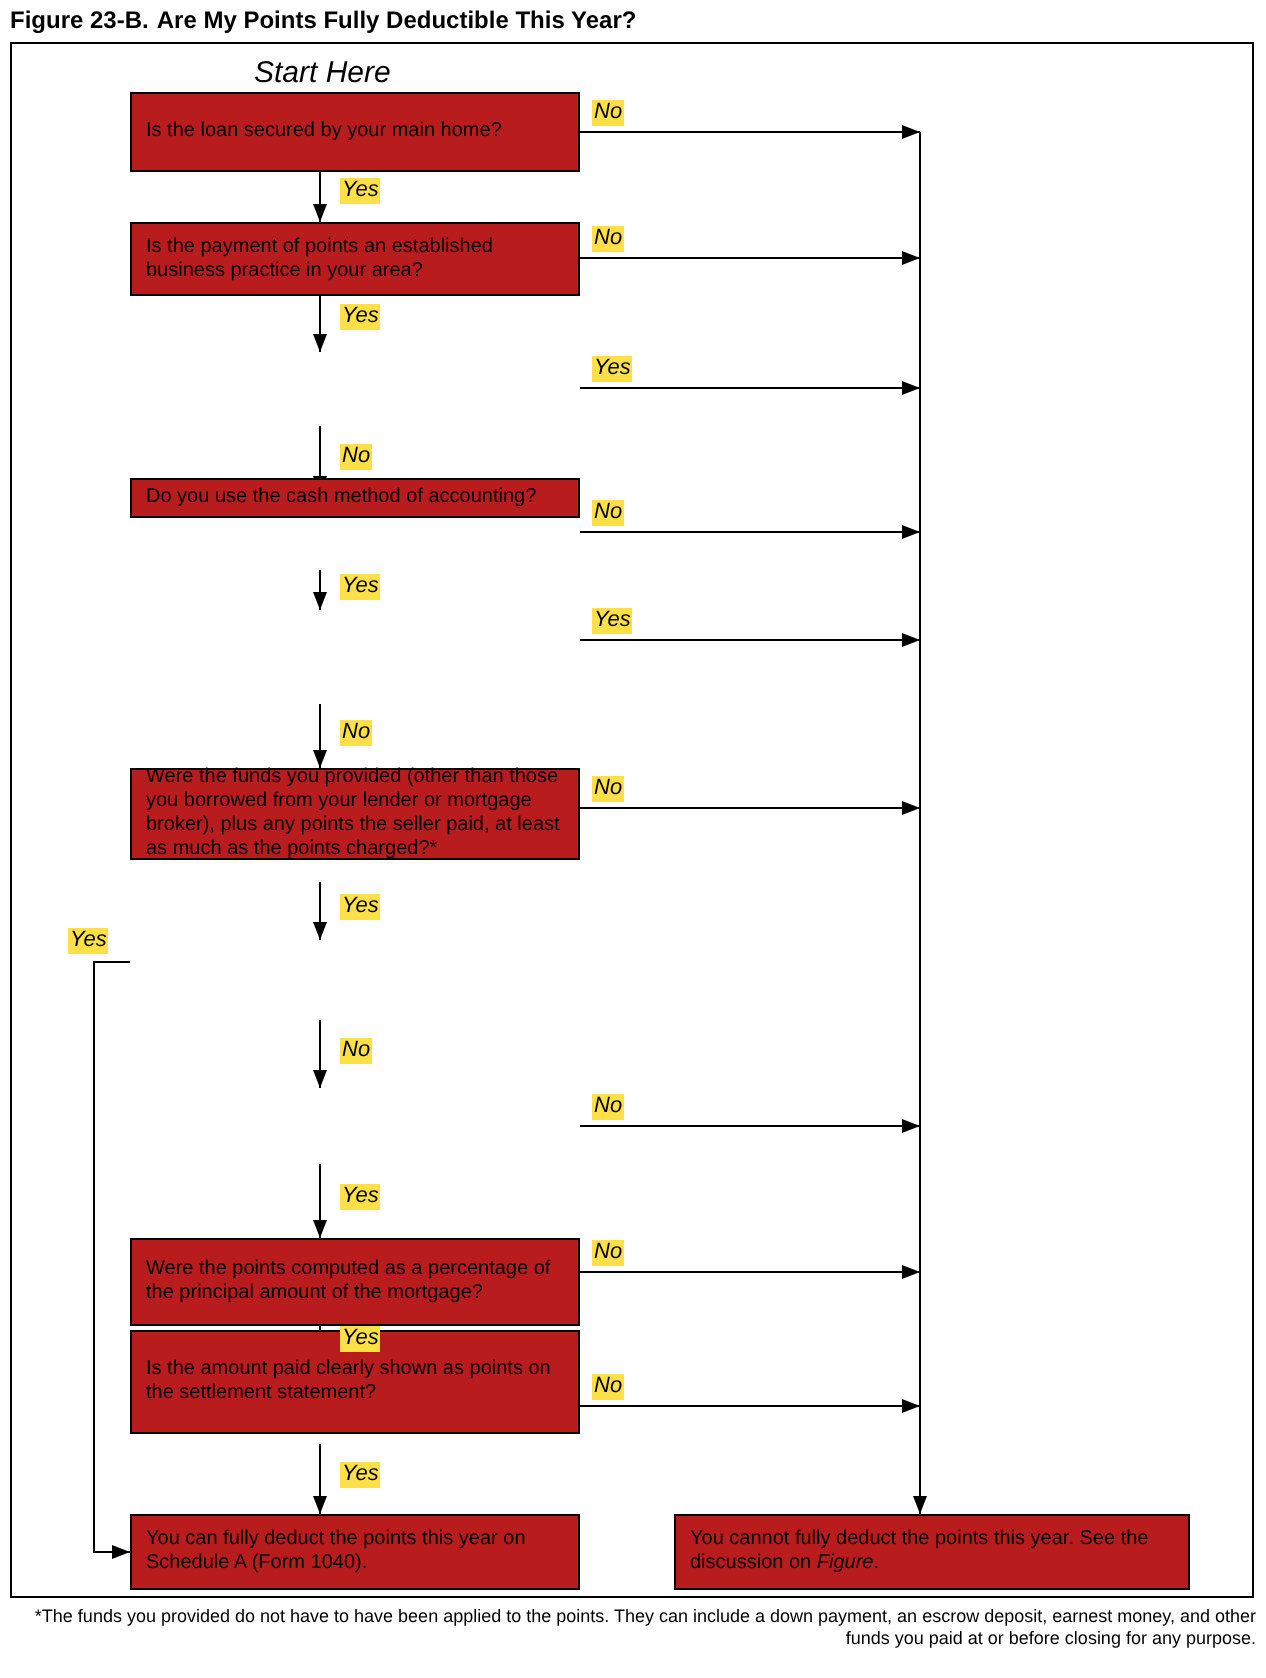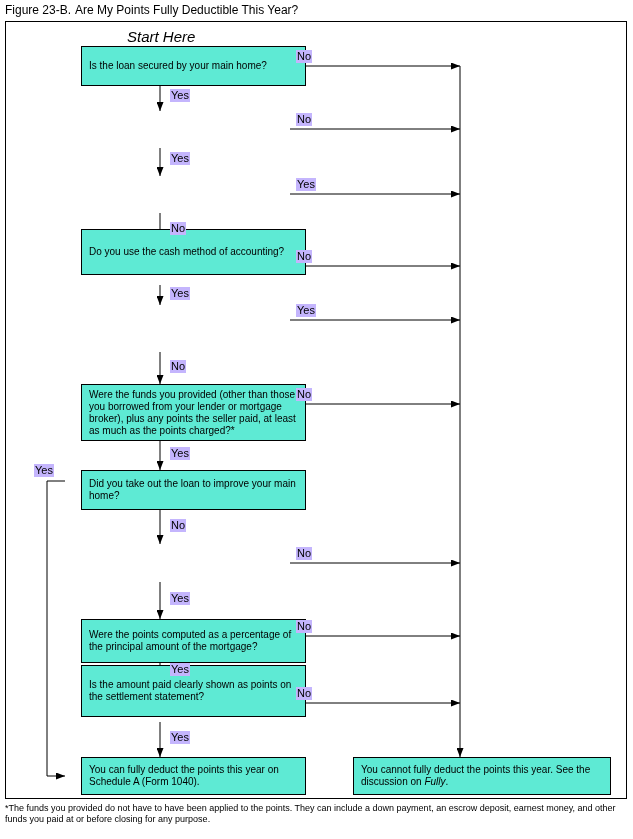--- a/index.html
+++ b/index.html
@@ -12,73 +12,74 @@
     font-family: "Liberation Sans", "DejaVu Sans", sans-serif;
     overflow: hidden;
   }
   .title {
     position: absolute;
     left: 5px;
     top: 3px;
     font-size: 12px;
     white-space: nowrap;
   }
-  .fig-label { font-weight: normal; margin-right: 4px; }
-  .fig-text  { font-weight: normal; }
+  .fig-label { font-weight: bold; margin-right: 4px; }
+  .fig-text  { font-weight: bold; }
   .frame {
     position: absolute;
     left: 5px;
     top: 21px;
     width: 620px;
     height: 776px;
     border: 1px solid #000;
     background: #ffffff;
   }
   .start-label {
     position: absolute;
     left: 127px;
     top: 28px;
     font-style: italic;
     font-size: 15px;
   }
   .qbox, .endbox {
     position: absolute;
     border: 1px solid #000;
-    background: #5eead4;
+    background: #b91c1c;
     box-sizing: border-box;
     display: flex;
     align-items: center;
     padding: 0 7px;
     font-size: 10px;
     line-height: 12px;
-    margin-left: 16px;
   }
   .qbox { left: 65px; width: 225px; }
   .endbox-yes { left: 65px; top: 757px; width: 225px; height: 38px; }
   .endbox-no  { left: 337px; top: 757px; width: 258px; height: 38px; }
   .lbl {
     position: absolute;
+    font-style: italic;
     font-size: 11px;
     line-height: 13px;
-    background: #c4b5fd;
+    background: #fde047;
     padding: 0 1px;
   }
   .arrows {
     position: absolute;
     left: 0;
     top: 0;
     pointer-events: none;
   }
   .footnote {
     position: absolute;
     left: 5px;
     top: 803px;
     width: 623px;
     font-size: 9px;
     line-height: 11px;
+    text-align: right;
   }
 </style>
 </head>
 <body>
 
 <div class="page">
 
   <div class="title">
     <span class="fig-label">Figure 23-B.</span><span class="fig-text">Are My Points Fully Deductible This Year?</span>
   </div>
@@ -116,41 +117,41 @@
     <line x1="290" y1="703" x2="460" y2="703" stroke="#000" stroke-width="1" marker-end="url(#ah)"></line>
 
     <line x1="460" y1="66" x2="460" y2="757" stroke="#000" stroke-width="1" marker-end="url(#ah)"></line>
 
     <polyline points="65,481 47,481 47,776 65,776" fill="none" stroke="#000" stroke-width="1" marker-end="url(#ah)"></polyline>
   </svg>
 
   <div class="qbox" style="top:46px;height:40px">
       <span>Is the loan secured by your main home?</span>
     </div>
-  <div class="qbox" style="top:229px;height:46px">
+  <div class="qbox" style="top:111px;height:37px">
+      <span>Is the payment of points an established business practice in your area?</span>
+    </div>
+  <div class="qbox" style="top:239px;height:20px">
       <span>Do you use the cash method of accounting?</span>
     </div>
-  <div class="qbox" style="top:384px;height:57px">
+  <div class="qbox" style="top:384px;height:46px">
       <span>Were the funds you provided (other than those you borrowed from your lender or mortgage broker), plus any points the seller paid, at least as much as the points charged?*</span>
-    </div>
-  <div class="qbox" style="top:470px;height:40px">
-      <span>Did you take out the loan to improve your main home?</span>
     </div>
   <div class="qbox" style="top:619px;height:44px">
       <span>Were the points computed as a percentage of the principal amount of the mortgage?</span>
     </div>
   <div class="qbox" style="top:665px;height:52px">
       <span>Is the amount paid clearly shown as points on the settlement statement?</span>
     </div>
 
   <div class="endbox endbox-yes">
     <span>You can fully deduct the points this year on Schedule A (Form 1040).</span>
   </div>
   <div class="endbox endbox-no">
-    <span><span>You cannot fully deduct the points this year. See the discussion on </span><i>Fully</i><span>.</span></span>
+    <span><span>You cannot fully deduct the points this year. See the discussion on </span><i>Figure</i><span>.</span></span>
   </div>
 
   <span class="lbl" style="left:170px;top:89px">Yes</span>
   <span class="lbl" style="left:170px;top:152px">Yes</span>
   <span class="lbl" style="left:170px;top:222px">No</span>
   <span class="lbl" style="left:170px;top:287px">Yes</span>
   <span class="lbl" style="left:170px;top:360px">No</span>
   <span class="lbl" style="left:170px;top:447px">Yes</span>
   <span class="lbl" style="left:170px;top:519px">No</span>
   <span class="lbl" style="left:170px;top:592px">Yes</span>

